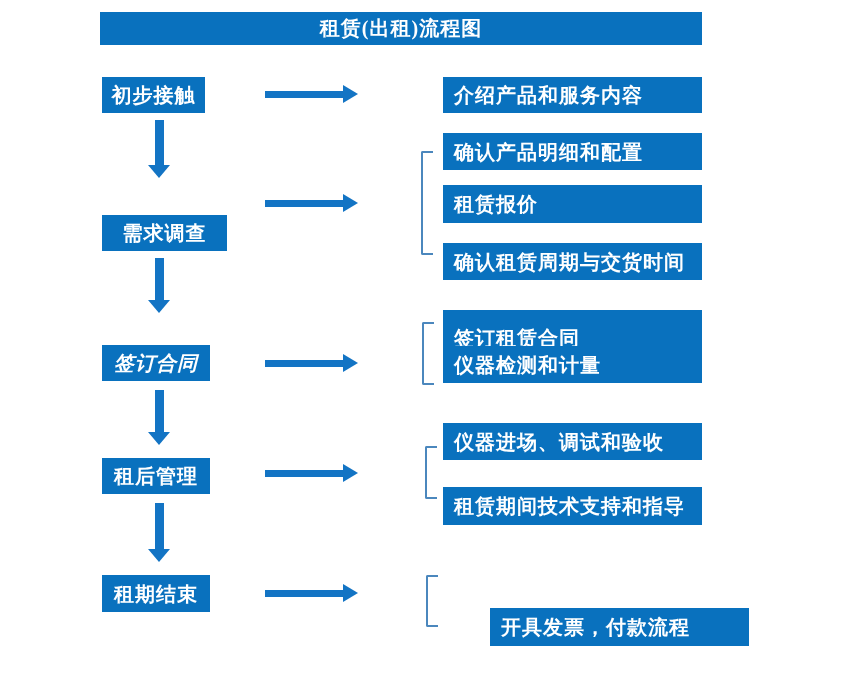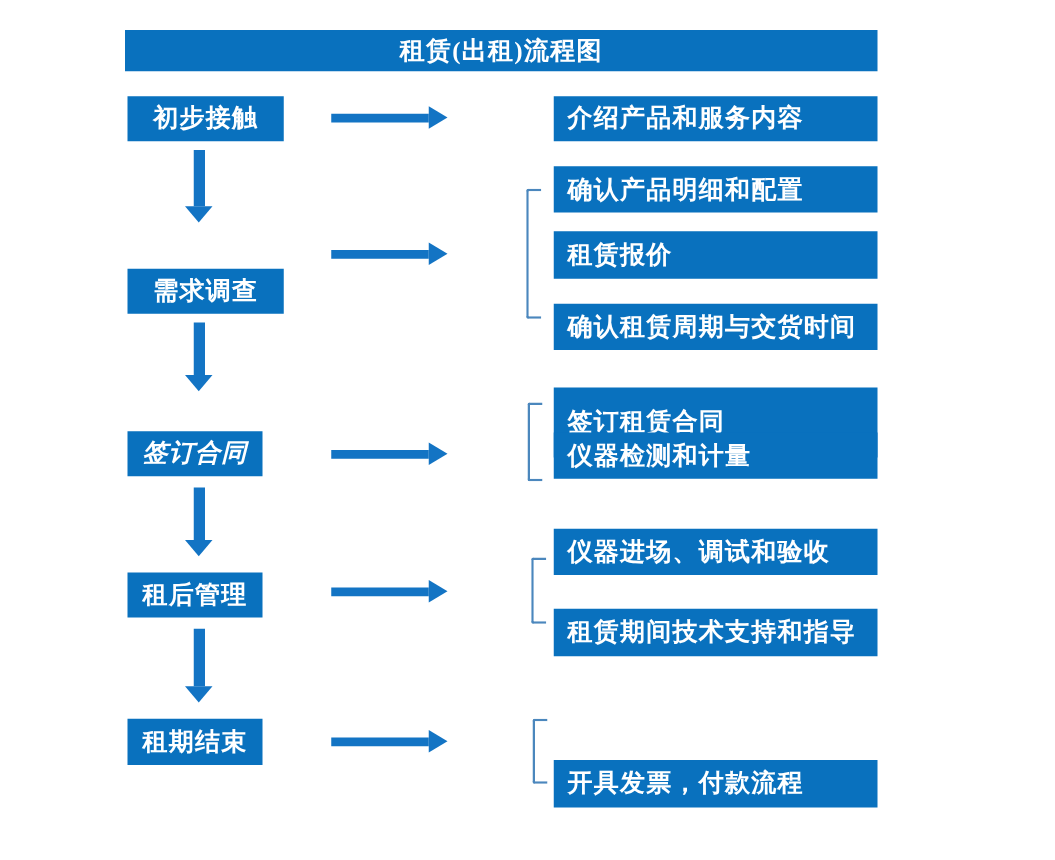--- a/index.html
+++ b/index.html
@@ -16,21 +16,21 @@
   .stage {
     position: relative;
     width: 844px;
     height: 688px;
     background: var(--background);
     overflow: hidden;
   }
 
   .title-bar {
     position: absolute;
-    left: 100px; top: 24px;
+    left: 100px; top: 12px;
     width: 602px; height: 33px;
     background: var(--primary);
     color: var(--text);
     font-weight: bold;
     font-size: 20px;
     display: flex;
     align-items: center;
     justify-content: center;
     letter-spacing: 1px;
   }
@@ -43,38 +43,38 @@
     font-size: 20px;
     display: flex;
     align-items: center;
     letter-spacing: 1px;
     line-height: 1;
   }
   .lbox { justify-content: center; text-align: center; }
   .rbox { justify-content: flex-start; padding-left: 11px; }
 
   
-  .l1 { left: 102px; top: 77px;  width: 125px; height: 36px; }
+  .l1 { left: 102px; top: 77px;  width: 103px; height: 36px; }
   .l2 { left: 102px; top: 187px; width: 125px; height: 36px; margin-top: 28px; }
   .l3 { left: 102px; top: 345px; width: 108px; height: 36px; font-style: italic; }
   .l4 { left: 102px; top: 458px; width: 108px; height: 36px; }
   .l5 { left: 102px; top: 575px; width: 108px; height: 37px; }
 
   
   .rbox { left: 443px; width: 259px; }
   .r1  { top: 77px;  height: 36px; }
   .r2  { top: 133px; height: 37px; }
   .r3  { top: 185px; height: 38px; }
   .r4  { top: 243px; height: 37px; }
   .r5  { top: 310px; height: 56px; }
   .r6  { top: 346px; height: 37px; }
   .r7  { top: 423px; height: 37px; }
   .r8  { top: 487px; height: 38px; }
   .r9  { top: 558px; height: 37px; }
-  .r10 { top: 608px; height: 38px; }
+  .r10 { top: 608px; height: 38px; margin-left: 47px; }
 
   
   .harrow {
     position: absolute;
     left: 265px;
     width: 78px; height: 7px;
     background: var(--arrow);
   }
   .harrow::after {
     content: "";

